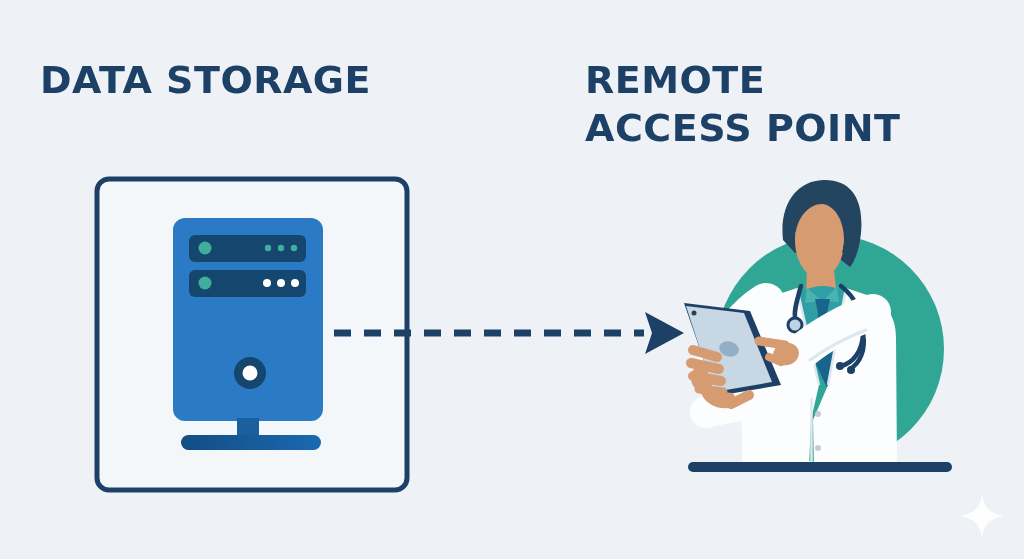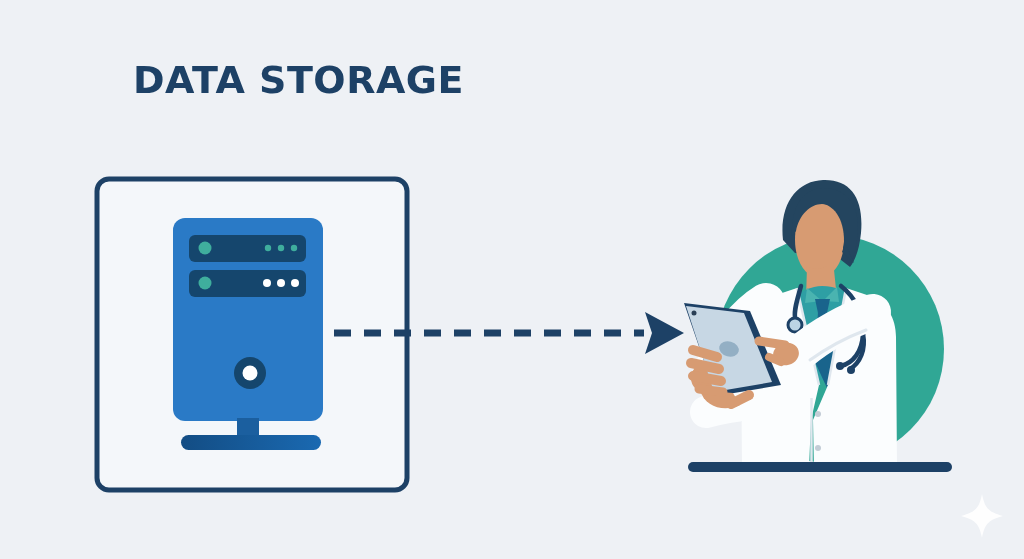--- a/index.html
+++ b/index.html
@@ -3,34 +3,38 @@
 <meta charset="utf-8">
 <style>
   html,body{margin:0;padding:0;}
   body{font-family:"DejaVu Sans","Liberation Sans",sans-serif;}
   .stage{
     position:relative;width:1024px;height:559px;overflow:hidden;
     background:#eef1f5;
   }
   .stage svg.canvas{position:absolute;left:0;top:0;}
   .title{
-    position:absolute;top:56px;text-align:right;
+    position:absolute;top:56px;text-align:left;
     font-weight:800;font-size:38px;line-height:48px;
     letter-spacing:0.5px;color:#1d4166;
   }
   .title-left{left:40px;width:424px;}
   .title-right{left:585px;width:400px;}
 </style>
 </head>
 <body>
 
 <div class="stage">
 
   <div class="title title-left">
     <div>DATA STORAGE</div>
+  </div>
+  <div class="title title-right">
+    <div>REMOTE</div>
+    <div>ACCESS POINT</div>
   </div>
 
   <svg class="canvas" width="1024" height="559" viewBox="0 0 1024 559">
     <defs>
       <linearGradient id="baseGrad" x1="0" y1="0" x2="1" y2="0">
         <stop offset="0" stop-color="#134d84"></stop>
         <stop offset="1" stop-color="#1a69b1"></stop>
       </linearGradient>
     </defs>
 

